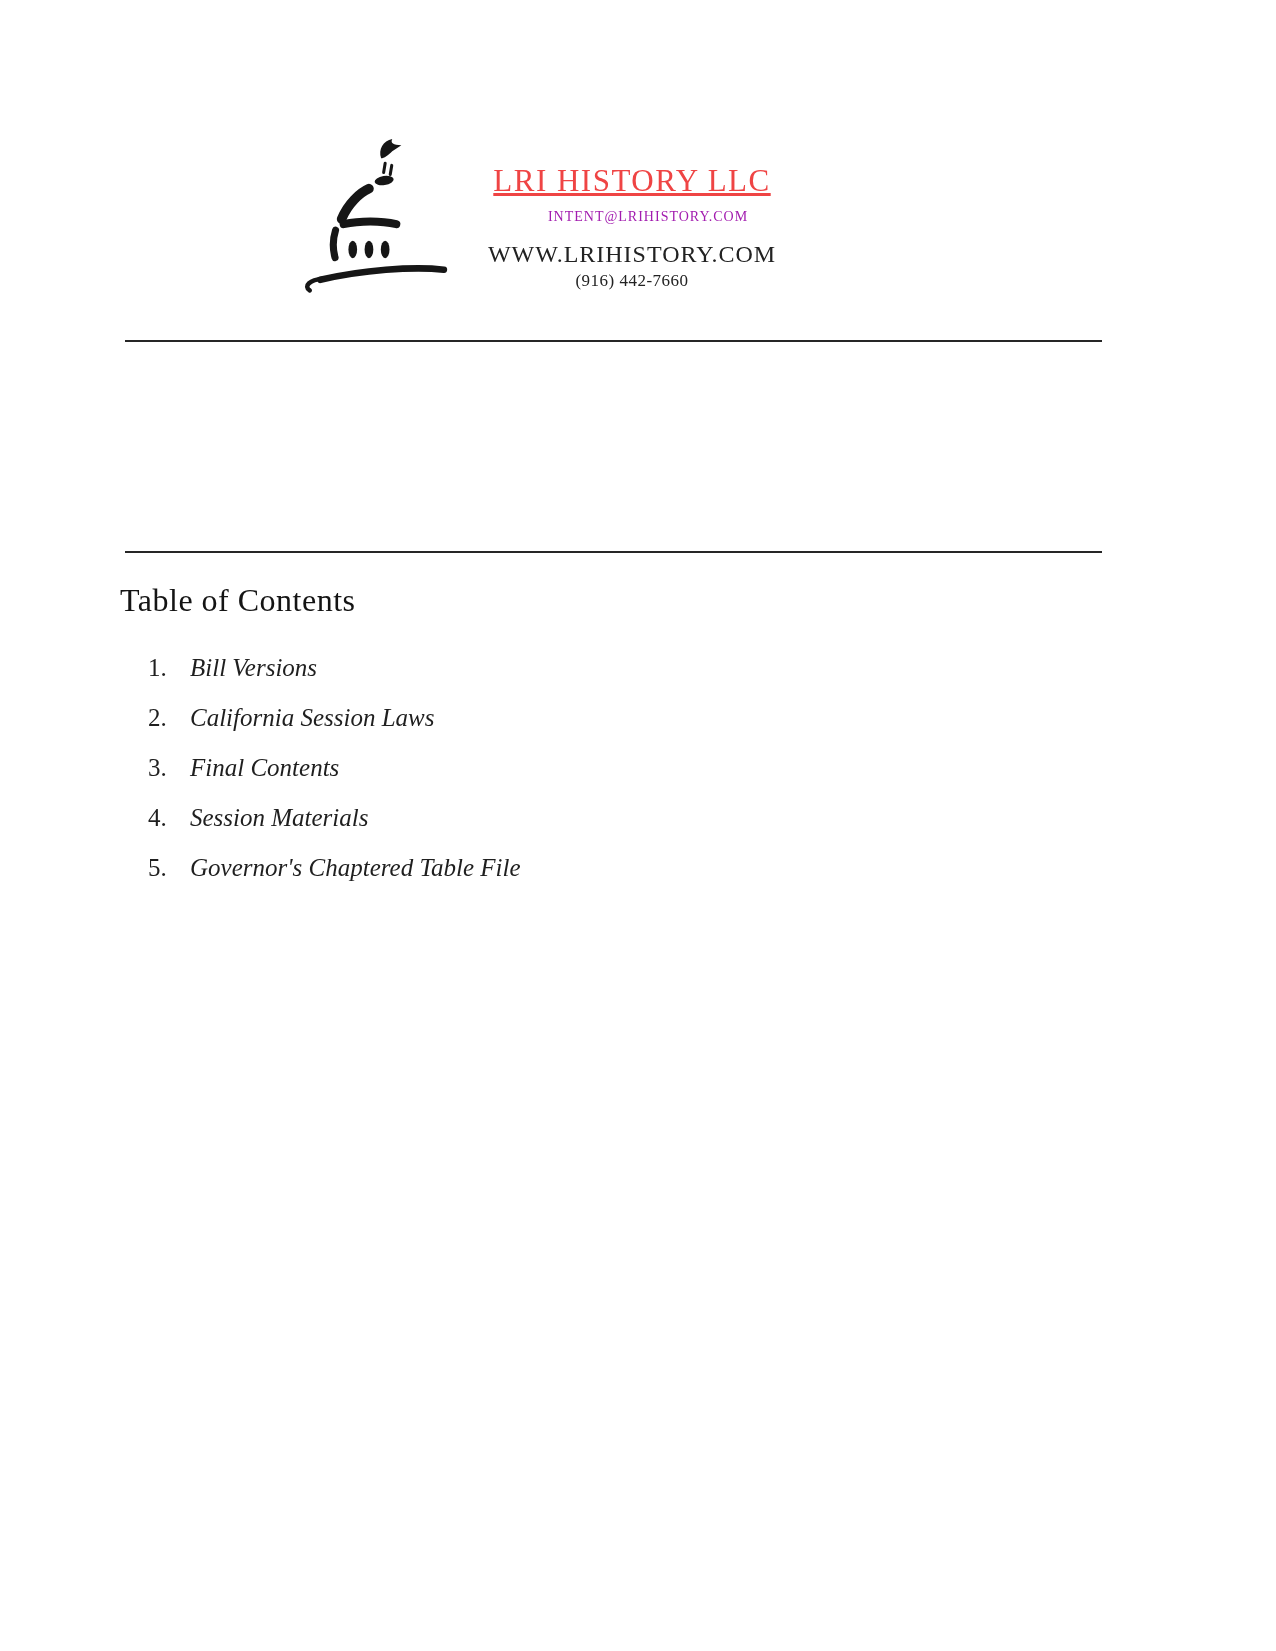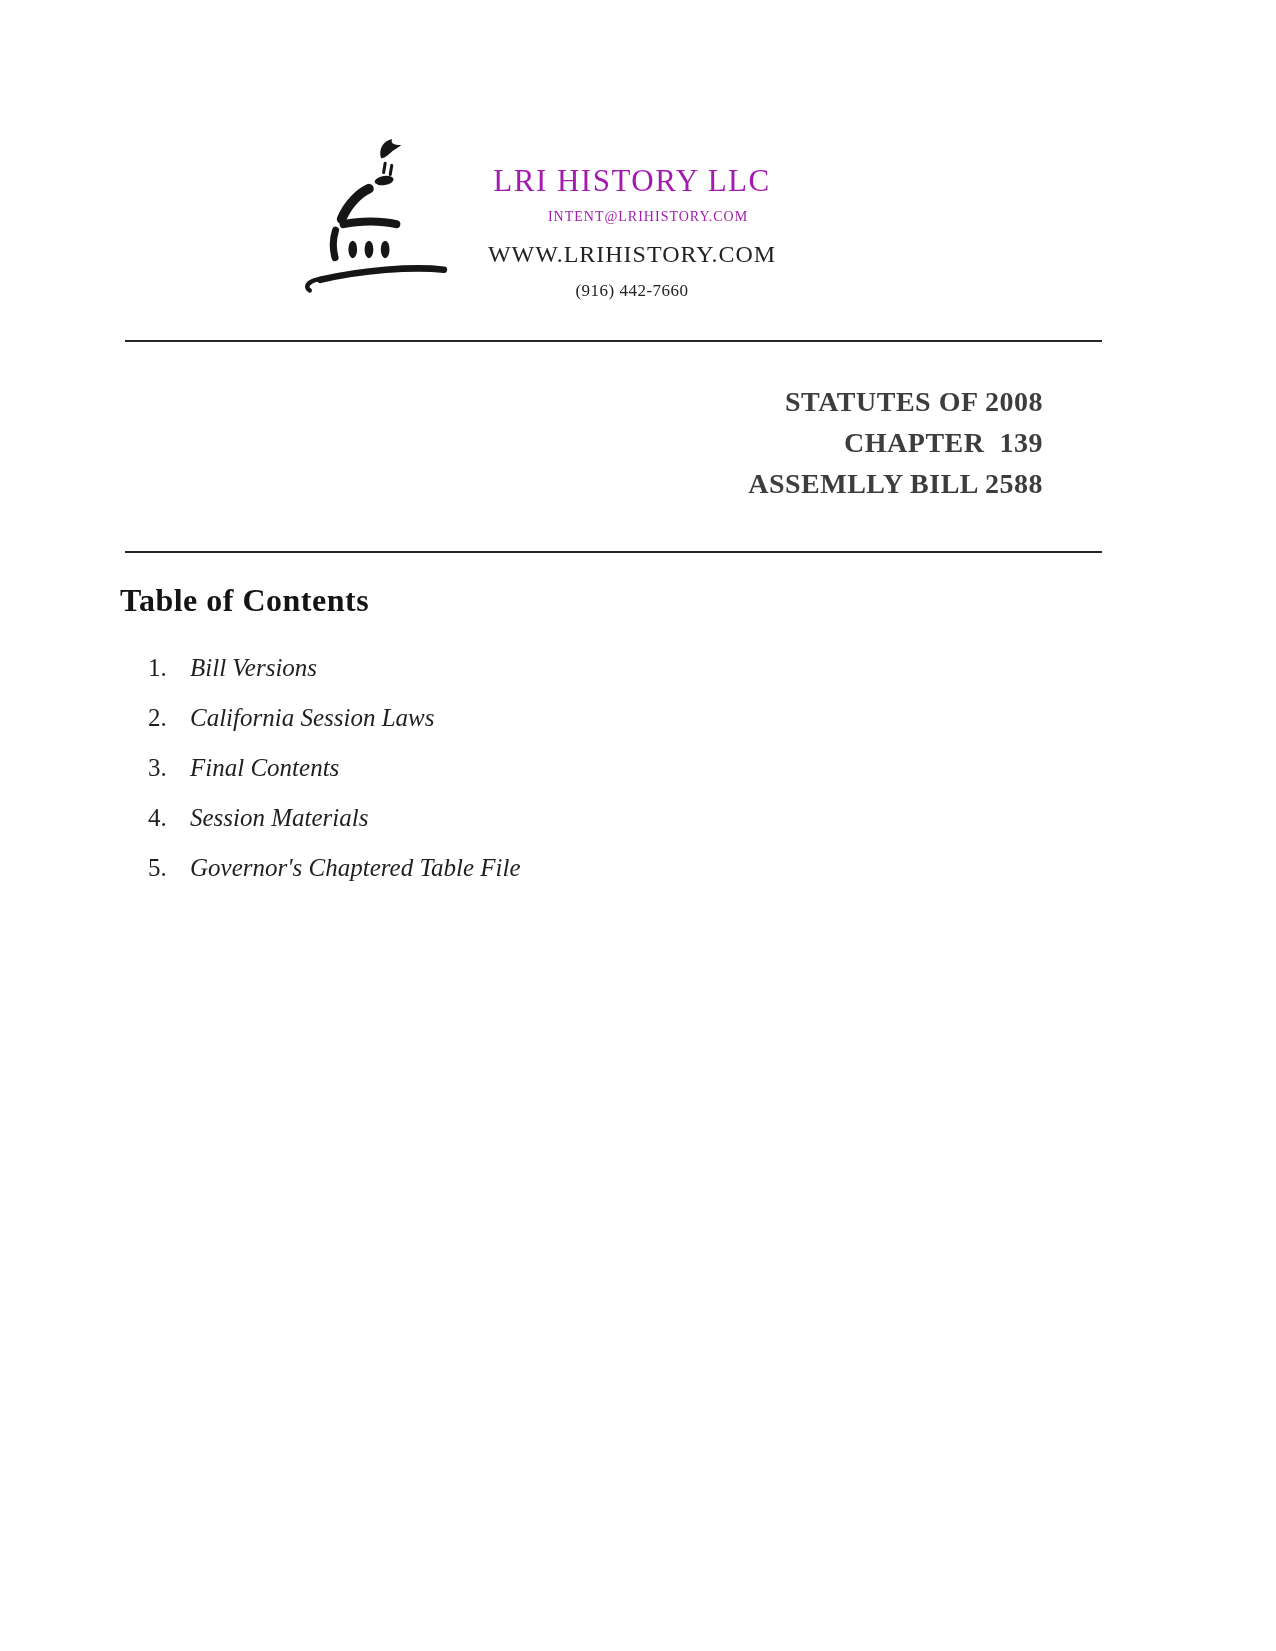--- a/index.html
+++ b/index.html
@@ -32,22 +32,23 @@
     width: 380px;
     text-align: center;
   }
   .company-name {
     position: absolute;
     left: 0;
     top: 163px;
     width: 100%;
     font-size: 31px;
     letter-spacing: 1.5px;
-    color: #a21caf;
-    white-space: pre;
+    color: #ef4444;
+    white-space: pre;
+    text-decoration: underline;
   }
   .contact-email {
     position: absolute;
     left: 16px;
     top: 209px;
     width: 100%;
     font-size: 14px;
     letter-spacing: 1px;
     color: #a21caf;
     white-space: pre;
@@ -64,21 +65,20 @@
   }
   .contact-phone {
     position: absolute;
     left: 0;
     top: 271px;
     width: 100%;
     font-size: 17px;
     letter-spacing: 0.5px;
     color: #222222;
     white-space: pre;
-    margin-top: 10px;
   }
 
   
   .rule {
     position: absolute;
     left: 125px;
     width: 977px;
     height: 0;
     border-top: 2px solid #262626;
   }
@@ -98,21 +98,21 @@
     color: #3d3d3d;
   }
   .statutes div { white-space: pre; }
 
   
   .toc-heading {
     position: absolute;
     left: 120px;
     top: 582px;
     font-size: 32px;
-    font-weight: bold;
+    font-weight: normal;
     letter-spacing: 0.5px;
     color: #141414;
   }
   .toc-list {
     position: absolute;
     left: 148px;
     top: 655px;
     margin: 0;
     padding: 0;
     list-style: none;
@@ -166,25 +166,20 @@
   <div class="contact-block">
     <div class="company-name">LRI HISTORY LLC</div>
     <div class="contact-email">INTENT@LRIHISTORY.COM</div>
     <div class="contact-website">WWW.LRIHISTORY.COM</div>
     <div class="contact-phone">(916) 442-7660</div>
   </div>
 
   <div class="rule rule-top"></div>
   <div class="rule rule-bottom"></div>
 
-  <div class="statutes">
-    <div>STATUTES OF 2008</div>
-    <div>CHAPTER  139</div>
-    <div>ASSEMLLY BILL 2588</div>
-  </div>
 
   <div class="toc-heading">Table of Contents</div>
 
   <ol class="toc-list">
     <li class="toc-item">
       <span class="toc-number">1.</span>
       <span class="toc-label">Bill Versions</span>
     </li>
     <li class="toc-item">
       <span class="toc-number">2.</span>

